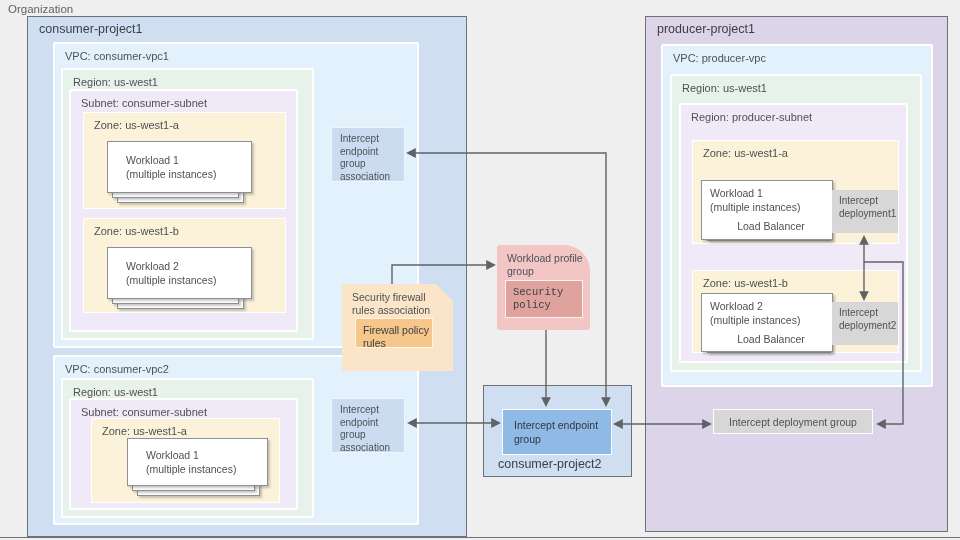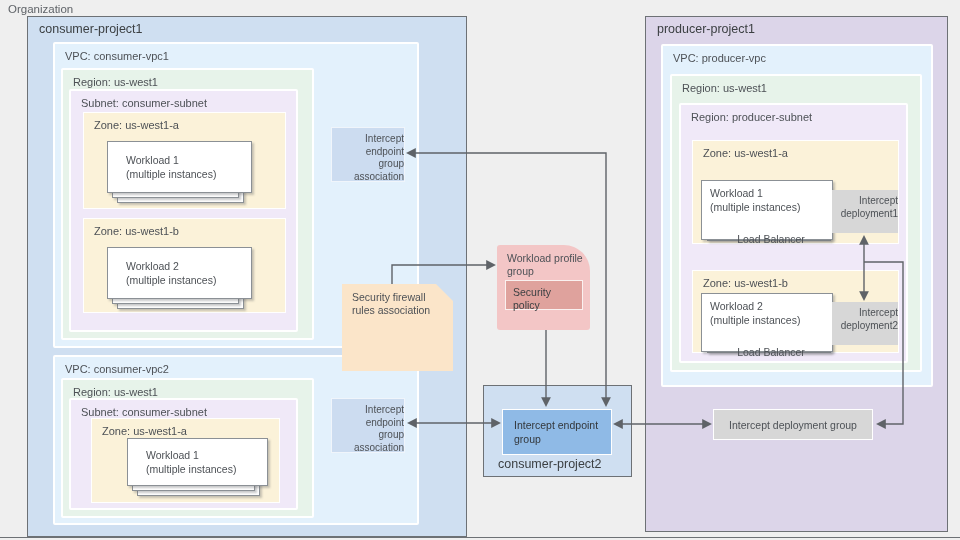--- a/index.html
+++ b/index.html
@@ -10,22 +10,22 @@
   .project{border:1.5px solid var(--project-border,#6d7175);}
   .proj-label{font-size:12.5px;color:#3c4043;margin:5px 0 0 11px;}
   .layer{border:2px solid #ffffff;border-radius:2px;}
   .layer-label{font-size:11px;color:#4d5156;margin:6px 0 0 10px;white-space:nowrap;}
   .zone{border:1.5px solid #ffffff;}
   .wstack .wcard{position:absolute;background:#ffffff;border:1px solid #8b9095;
     box-shadow:1.5px 1.5px 2px rgba(96,99,104,.35);}
   .wtext{font-size:10.5px;color:#4d5156;line-height:14px;}
   .wcard-consumer{display:flex;flex-direction:column;justify-content:center;padding-left:18px;}
   .wcard-producer{padding:5px 0 0 8px;}
-  .lb-line{text-align:center;margin-top:18px;}
-  .smallbox{font-size:10px;color:#4d5156;line-height:12.5px;text-align:right;}
+  .lb-line{text-align:center;margin-top:5px;}
+  .smallbox{font-size:10px;color:#4d5156;line-height:12.5px;}
   .assoc{background:var(--association,#ccdcf0);border:1px solid rgba(255,255,255,.7);
     padding:5px 0 0 8px;}
   .graybox{background:var(--gray-box,#d7d7d7);padding:5px 0 0 7px;}
   .fold{background:var(--firewall-light,#fbe5c9);
     clip-path:polygon(0 0,calc(100% - 17px) 0,100% 17px,100% 100%,0 100%);
     padding:7px 0 0 10px;font-size:10.5px;line-height:13px;color:#4d5156;}
   .rules{background:var(--firewall-dark,#f6c68a);border:1px solid rgba(255,255,255,.8);
     padding:5px 0 0 7px;font-size:10.5px;line-height:13px;}
   .secgroup{background:var(--security-light,#f3c6c6);border-radius:3px 26px 3px 3px;
     padding:7px 0 0 10px;font-size:10.5px;line-height:13px;color:#4d5156;}
@@ -116,26 +116,30 @@
     <div>Intercept</div>
     <div>endpoint</div>
     <div>group</div>
     <div>association</div>
   </div>
 
   <div class="abs fold" style="left:342px;top:284px;width:111px;height:87px;">
     <div>Security firewall</div>
     <div>rules association</div>
   </div>
+  <div class="abs rules" style="left:355px;top:318px;width:78px;height:30px;">
+    <div>Firewall policy</div>
+    <div>rules</div>
+  </div>
 
   <div class="abs secgroup" style="left:497px;top:245px;width:93px;height:85px;">
     <div>Workload profile</div>
     <div>group</div>
   </div>
-  <div class="abs secprofile" style="left:505px;top:280px;width:78px;height:30px;">
+  <div class="abs secprofile" style="left:505px;top:280px;width:78px;height:38px;font-family:Liberation Mono, monospace;">
     <div>Security</div>
     <div>policy</div>
   </div>
 
   <div class="abs project" style="left:483px;top:385px;width:149px;height:92px;background:var(--project-blue,#cfdff1);">
     <div class="p2-label">consumer-project2</div>
   </div>
   <div class="abs epgroup" style="left:502px;top:409px;width:110px;height:46px;">
     <div>Intercept endpoint</div>
     <div>group</div>
@@ -176,21 +180,21 @@
     <div class="wcard wcard-producer" style="left:0;top:0;width:122px;height:52px;">
       <div class="wtext">Workload 2</div>
       <div class="wtext">(multiple instances)</div>
       <div class="wtext lb-line">Load Balancer</div>
     </div>
   </div>
   <div class="abs graybox smallbox" style="left:832px;top:302px;width:66px;height:43px;">
     <div>Intercept</div>
     <div>deployment2</div>
   </div>
-  <div class="abs depgroup" style="left:713px;top:409px;width:160px;height:31px;">
+  <div class="abs depgroup" style="left:713px;top:409px;width:160px;height:25px;">
     <span>Intercept deployment group</span>
   </div>
 
   <div class="abs orgline" style="left:0;top:537px;width:960px;height:0;"></div>
 
   <svg class="arrows" width="960" height="540" viewBox="0 0 960 540">
     <defs>
       <marker id="ah" viewBox="0 0 10 10" refX="8" refY="5" markerWidth="7" markerHeight="7" orient="auto-start-reverse">
         <path d="M0 0 L10 5 L0 10 z"></path>
       </marker>

